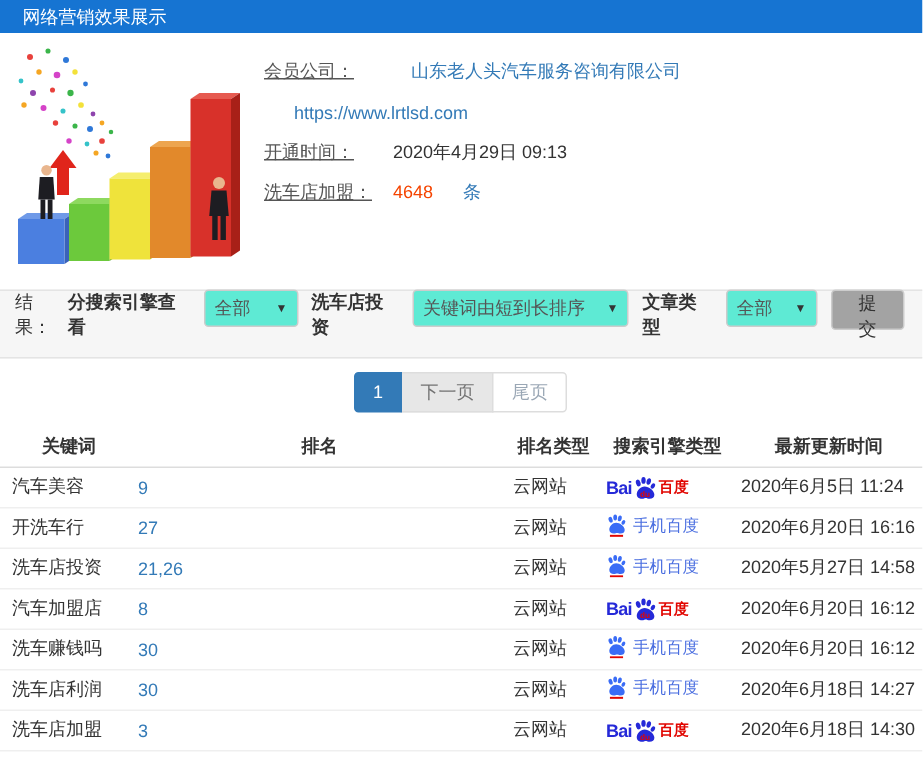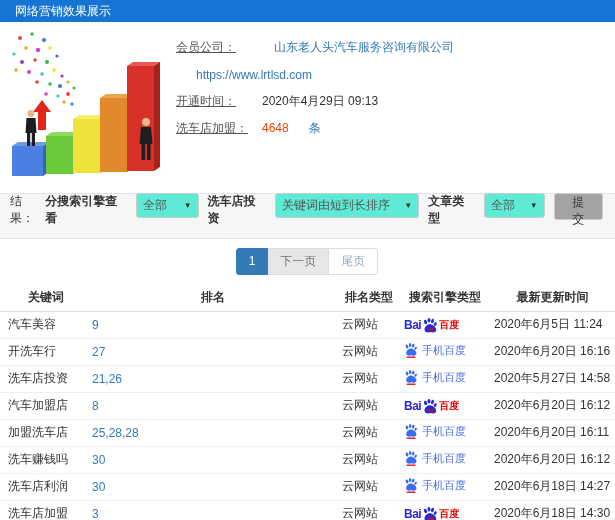--- a/index.html
+++ b/index.html
@@ -284,40 +284,20 @@
           <path d="M15.5 14.5c-5.5 0-10.5 5.5-10.5 10.5 0 4 3 6 7 6 2 0 3.5-1 5-1s3 1 5 1c4 0 6.5-2 6.5-5.5 0-5.5-7.5-11-13-11z" fill="#2529d8"></path>
           <text x="16" y="28" text-anchor="middle" font-size="11" font-weight="bold" fill="#e10601" font-family="sans-serif">du</text>
         </svg>
         <span class="cn">百度</span>
       </span>
       
     </td>
     <td>2020年6月20日 16:12</td>
   </tr>
         <tr>
-    <td>加盟洗车店</td>
-    <td class="c-rank">25,28,28</td>
-    <td>云网站</td>
-    <td>
-      
-      <span class="engine-mobile">
-        <svg width="14" height="16" viewBox="0 0 32 36">
-          <ellipse cx="7" cy="10" rx="3" ry="4.6" transform="rotate(-18 7 10)" fill="#3a6cf6"></ellipse>
-          <ellipse cx="14" cy="6.5" rx="2.9" ry="4.6" fill="#3a6cf6"></ellipse>
-          <ellipse cx="21" cy="8" rx="2.9" ry="4.5" transform="rotate(14 21 8)" fill="#3a6cf6"></ellipse>
-          <ellipse cx="26.5" cy="14" rx="2.6" ry="3.8" transform="rotate(30 26.5 14)" fill="#3a6cf6"></ellipse>
-          <path d="M15.5 14.5c-5.5 0-10.5 5.5-10.5 10.5 0 4 3 6 7 6 2 0 3.5-1 5-1s3 1 5 1c4 0 6.5-2 6.5-5.5 0-5.5-7.5-11-13-11z" fill="#3a6cf6"></path>
-          <rect x="6" y="33" width="20" height="3" fill="#e10601"></rect>
-        </svg>
-        <span class="m-label">手机百度</span>
-      </span>
-    </td>
-    <td>2020年6月20日 16:11</td>
-  </tr>
-        <tr>
     <td>洗车赚钱吗</td>
     <td class="c-rank">30</td>
     <td>云网站</td>
     <td>
       
       <span class="engine-mobile">
         <svg width="14" height="16" viewBox="0 0 32 36">
           <ellipse cx="7" cy="10" rx="3" ry="4.6" transform="rotate(-18 7 10)" fill="#3a6cf6"></ellipse>
           <ellipse cx="14" cy="6.5" rx="2.9" ry="4.6" fill="#3a6cf6"></ellipse>
           <ellipse cx="21" cy="8" rx="2.9" ry="4.5" transform="rotate(14 21 8)" fill="#3a6cf6"></ellipse>

